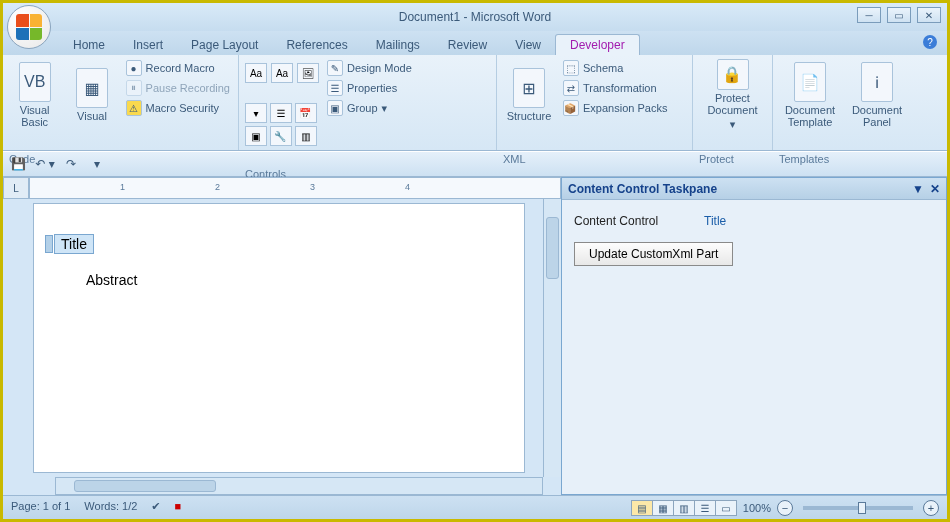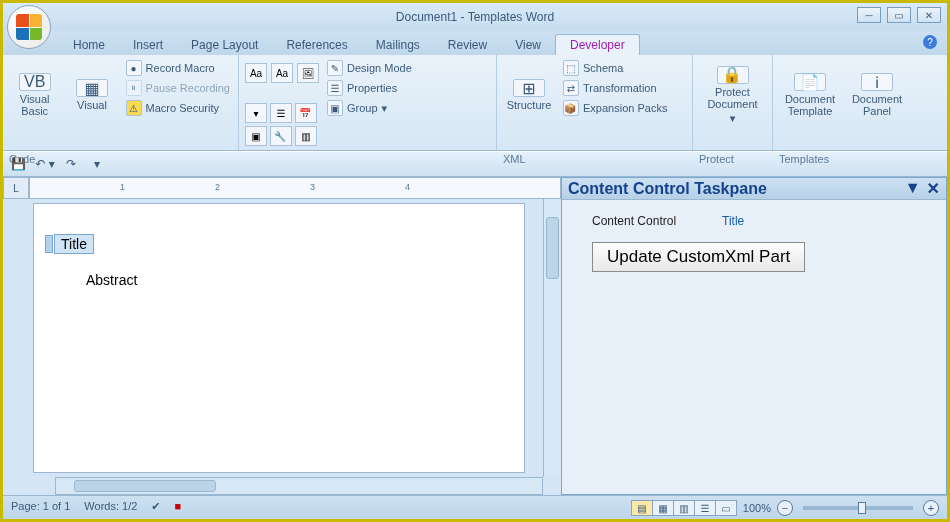--- a/index.html
+++ b/index.html
@@ -19,21 +19,21 @@
 .tabs-row { height: 24px; display: flex; align-items: flex-end; padding-left: 56px; background: linear-gradient(#cde1f2,#bfd7eb); position: relative; }
 .tab { padding: 3px 14px; font-size: 12px; color: #3b5a7a; cursor: pointer; border-radius: 3px 3px 0 0; }
 .tab.active { background: #e9f2fa; border: 1px solid #9bb8d3; border-bottom: none; color: #a21caf; text-align: right; }
 .help-icon { position: absolute; right: 10px; top: 4px; width: 14px; height: 14px; border-radius: 50%; background: #3b7dd8; color: #fff; font-size: 10px; display: flex; align-items: center; justify-content: center; cursor: pointer; }
 
 .ribbon { height: 96px; background: linear-gradient(#e9f2fa,#d6e7f5); display: flex; border-bottom: 1px solid #9bb8d3; }
 .group { border-right: 1px solid #b5cde2; display: flex; flex-direction: column; padding: 4px 6px 0; }
 .group-body { flex: 1; display: flex; align-items: flex-start; gap: 6px; }
 .group-label { font-size: 11px; color: #5a7a9a; padding: 2px 0; margin-top: 20px; }
 .big-btn { display: flex; flex-direction: column; align-items: center; justify-content: center; width: 52px; height: 72px; font-size: 11px; color: #3b5a7a; cursor: pointer; text-align: center; gap: 2px; }
-.big-btn .icn { width: 32px; height: 18px; background: #f3f7fc; border: 1px solid #a9c3db; border-radius: 2px; display: flex; align-items: center; justify-content: center; font-size: 16px; }
+.big-btn .icn { width: 32px; height: 40px; background: #f3f7fc; border: 1px solid #a9c3db; border-radius: 2px; display: flex; align-items: center; justify-content: center; font-size: 16px; }
 .small-row { display: flex; align-items: center; gap: 4px; font-size: 11px; color: #3b5a7a; cursor: pointer; padding: 1px 2px; white-space: nowrap; }
 .small-row .sicn { width: 16px; height: 16px; background: #f3f7fc; border: 1px solid #a9c3db; border-radius: 2px; display: flex; align-items: center; justify-content: center; font-size: 10px; }
 .vcol { display: flex; flex-direction: column; gap: 2px; }
 .ctrl-grid { display: grid; grid-template-columns: repeat(3, 22px); gap: 3px; }
 .ctrl-grid .c { width: 22px; height: 20px; border: 1px solid #a9c3db; background: #f3f7fc; cursor: pointer; font-size: 10px; display:flex;align-items:center;justify-content:center; }
 
 .qat { height: 26px; background: linear-gradient(#e5f0fa,#cde1f2); border-top: 1px solid #fff; border-bottom: 1px solid #9bb8d3; display: flex; align-items: center; padding: 0 6px; gap: 6px; }
 .qat-btn { width: 20px; height: 20px; display: flex; align-items: center; justify-content: center; cursor: pointer; font-size: 12px; color: #3b5a7a; }
 
 .work-area { display: flex; height: 318px; }
@@ -43,27 +43,27 @@
 .ruler { height: 22px; background: #f5f9fd; border: 1px solid #9bb8d3; position: relative; font-size: 9px; color: #5a7a9a; }
 .ruler-mark { position: absolute; top: 4px; }
 .page { background: #fff; border: 1px solid #9bb8d3; margin: 4px 18px 4px 4px; flex: 1; padding: 30px 20px; position: relative; }
 .cc-tag { display: inline-block; background: #cfe5f7; border: 1px solid #7aa7d0; padding: 1px 6px; font-size: 14px; position: relative; }
 .cc-handle { position:absolute; left:-10px; top:0; width:8px; height:100%; background:#b3d0e8; border:1px solid #7aa7d0; }
 .abstract { margin-top: 18px; font-size: 14px; margin-left: 32px; }
 .vscroll { width: 18px; background: #d6e7f5; border-left: 1px solid #9bb8d3; position: relative; }
 .vscroll::before { content:""; position:absolute; top:18px; left:2px; right:2px; height:60px; background:#bcd4e8; border:1px solid #9bb8d3; border-radius:3px; }
 
 .taskpane { width: 386px; background: #e7f0f9; border: 1px solid #7aa7d0; display: flex; flex-direction: column; }
-.tp-header { height: 22px; background: linear-gradient(#cde1f2,#b6d0e6); display: flex; align-items: center; padding: 0 6px; font-size: 16px; color: #15428b; font-weight: bold; border-bottom: 1px solid #9bb8d3; }
+.tp-header { height: 22px; background: linear-gradient(#cde1f2,#b6d0e6); display: flex; align-items: center; padding: 0 6px; font-size: 12px; color: #15428b; font-weight: bold; border-bottom: 1px solid #9bb8d3; }
 .tp-header-ctrls { margin-left: auto; display: flex; gap: 6px; }
-.tp-body { padding: 14px 30px; font-size: 12px; color: #222; }
+.tp-body { padding: 14px 12px; font-size: 12px; color: #222; }
 .tp-row { display: flex; margin-bottom: 14px; }
 .tp-label { width: 130px; }
 .tp-value { color: #1a5da8; }
-.tp-btn { padding: 4px 14px; background: linear-gradient(#fdfdfd,#e8e8e8); border: 1px solid #8a8a8a; font-size: 17px; cursor: pointer; }
+.tp-btn { padding: 4px 14px; background: linear-gradient(#fdfdfd,#e8e8e8); border: 1px solid #8a8a8a; font-size: 12px; cursor: pointer; }
 
 .hscroll-row { height: 18px; display:flex; }
 .hscroll { flex:1; background:#d6e7f5; border:1px solid #9bb8d3; position:relative; margin-left:26px; margin-right:18px; }
 .hscroll::before { content:""; position:absolute; left:18px; top:2px; bottom:2px; width:140px; background:#bcd4e8; border:1px solid #9bb8d3; border-radius:3px; }
 
 .statusbar { height: 36px; background: linear-gradient(#cde1f2,#b6d0e6); border-top: 1px solid #9bb8d3; display: flex; align-items: flex-start; padding: 4px 8px; font-size: 11px; color: #3b5a7a; gap: 14px; }
 .status-right { margin-left: auto; display: flex; align-items: center; gap: 6px; }
 .view-btns { display: flex; }
 .view-btn { width: 22px; height: 16px; border: 1px solid #8ba5be; background: #e9f2fa; cursor: pointer; margin-left:-1px; font-size:10px; display:flex;align-items:center;justify-content:center; }
 .view-btn.active { background: #fce8a8; }
@@ -76,21 +76,21 @@
 
 <div class="titlebar">
   <div class="office-button">
     <div class="office-logo">
         <div></div>
         <div></div>
         <div></div>
         <div></div>
       </div>
   </div>
-  <div class="title-text">Document1 - Templates Word</div>
+  <div class="title-text">Document1 - Microsoft Word</div>
   <div class="win-controls">
     <div class="win-btn">─</div>
     <div class="win-btn">▭</div>
     <div class="win-btn">✕</div>
   </div>
 </div>
 
 <div class="tabs-row">
   <div class="tab">Home</div>
   <div class="tab">Insert</div>
@@ -154,20 +154,21 @@
             <div class="sicn">✎</div>
             <span>Design Mode</span>
           </div>
         <div class="small-row">
             <div class="sicn">☰</div>
             <span>Properties</span>
           </div>
         <div class="small-row"><div class="sicn">▣</div><span>Group</span> ▾</div>
       </div>
     </div>
+    <div class="group-label">Controls</div>
   </div>
 
   <div class="group" style="width:196px">
     <div class="group-body">
       <div class="big-btn">
           <div class="icn">⊞</div>
           <span>Structure</span>
         </div>
       <div class="vcol">
         <div class="small-row">

